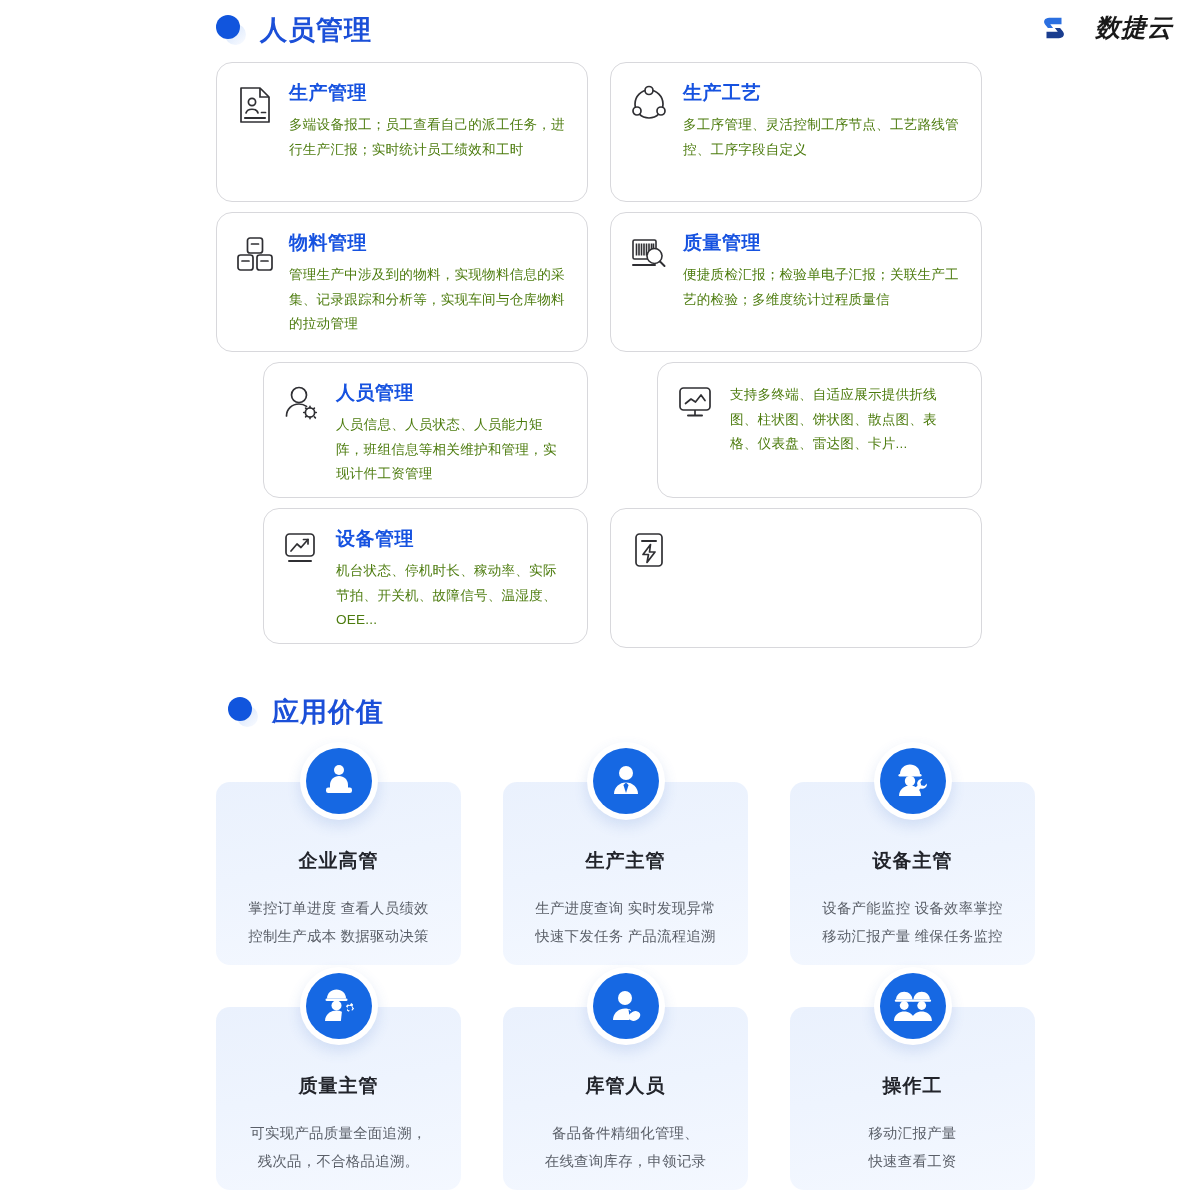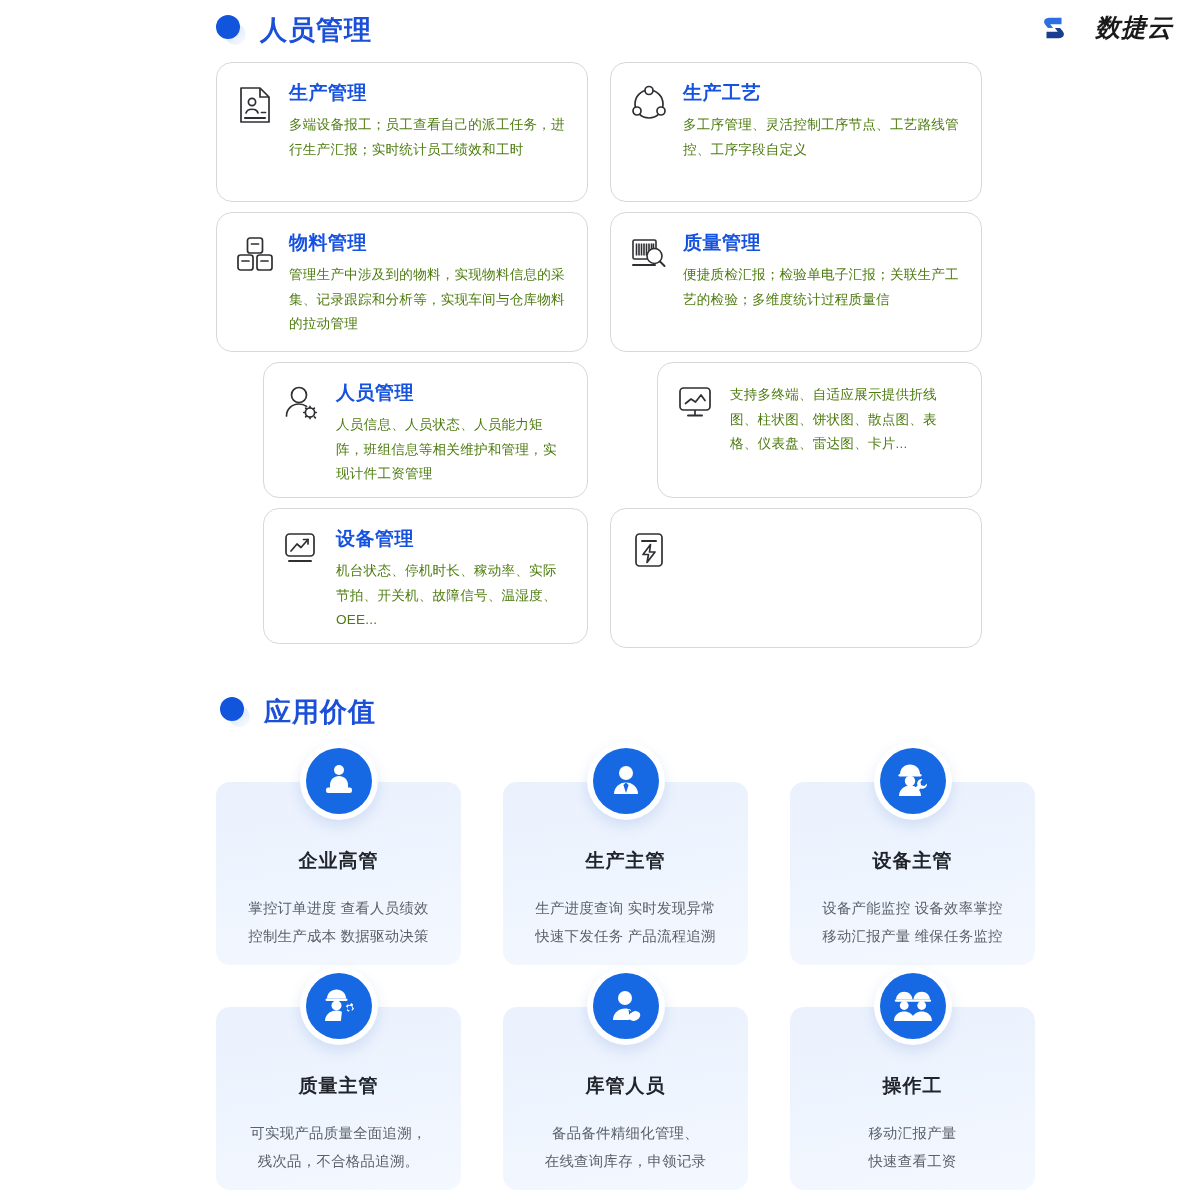--- a/index.html
+++ b/index.html
@@ -71,21 +71,21 @@
   .feat-title {
     font-size: 19px; font-weight: 700; color: #1652e0;
     line-height: 1.1; margin-bottom: 9px; letter-spacing: .5px;
   }
   .feat-desc {
     font-size: 13.6px; color: #4d7c0f; line-height: 1.82;
     letter-spacing: .2px;
   }
 
   
-  .val-head { position: absolute; left: 220px; top: 694px; }
+  .val-head { position: absolute; left: 228px; top: 694px; }
   .val-grid {
     position: absolute; left: 216px; top: 782px;
     width: 770px;
     display: grid;
     grid-template-columns: 245px 245px 245px;
     column-gap: 17px;
     row-gap: 52px;
     gap: 42px;
   }
   .val-card {

